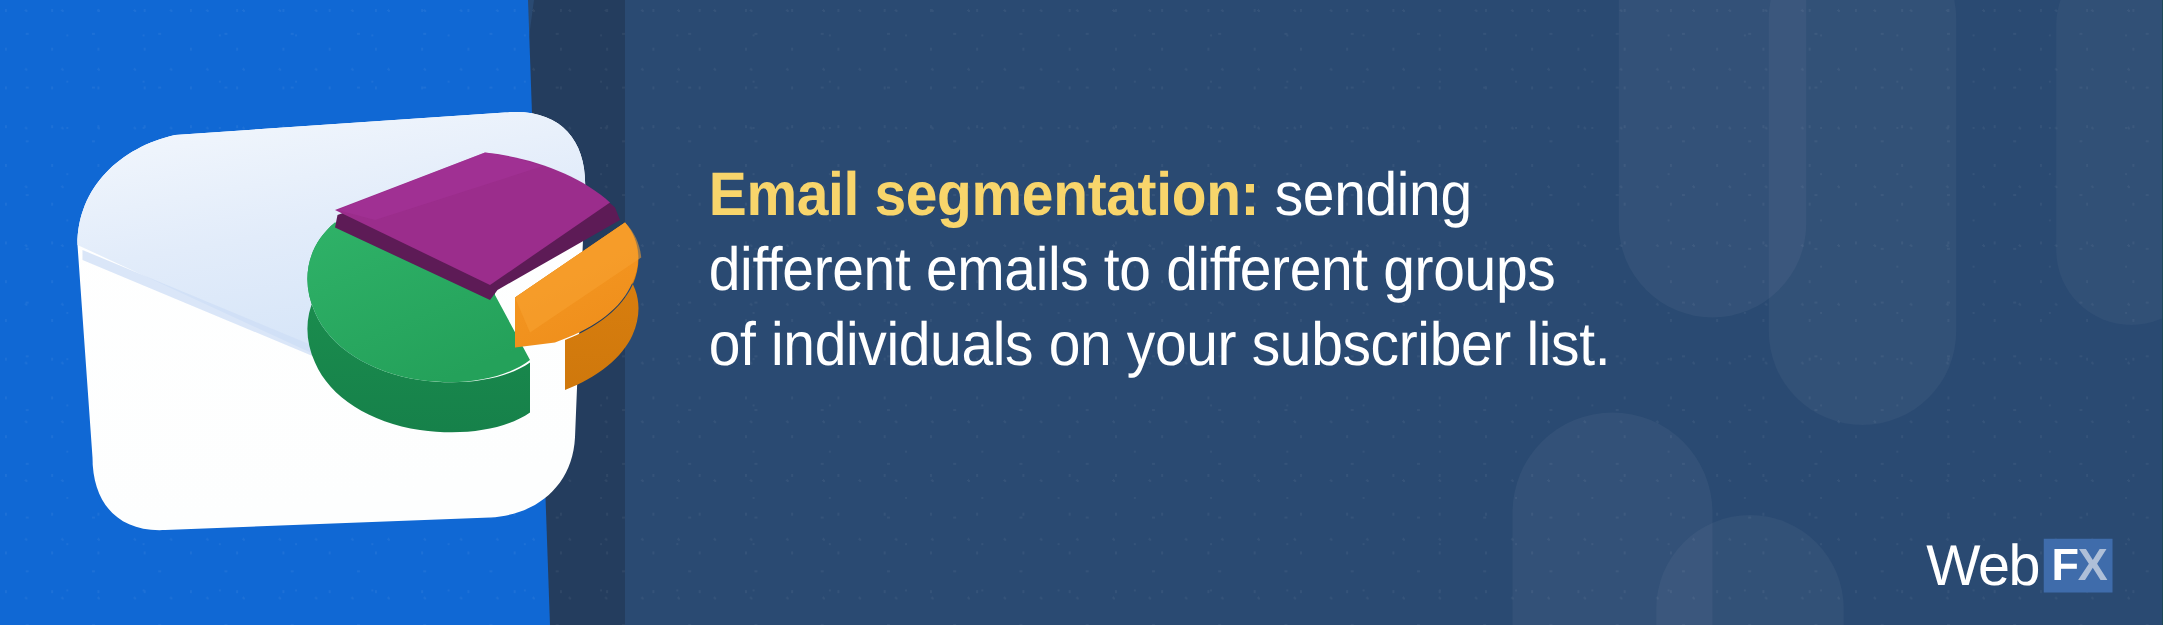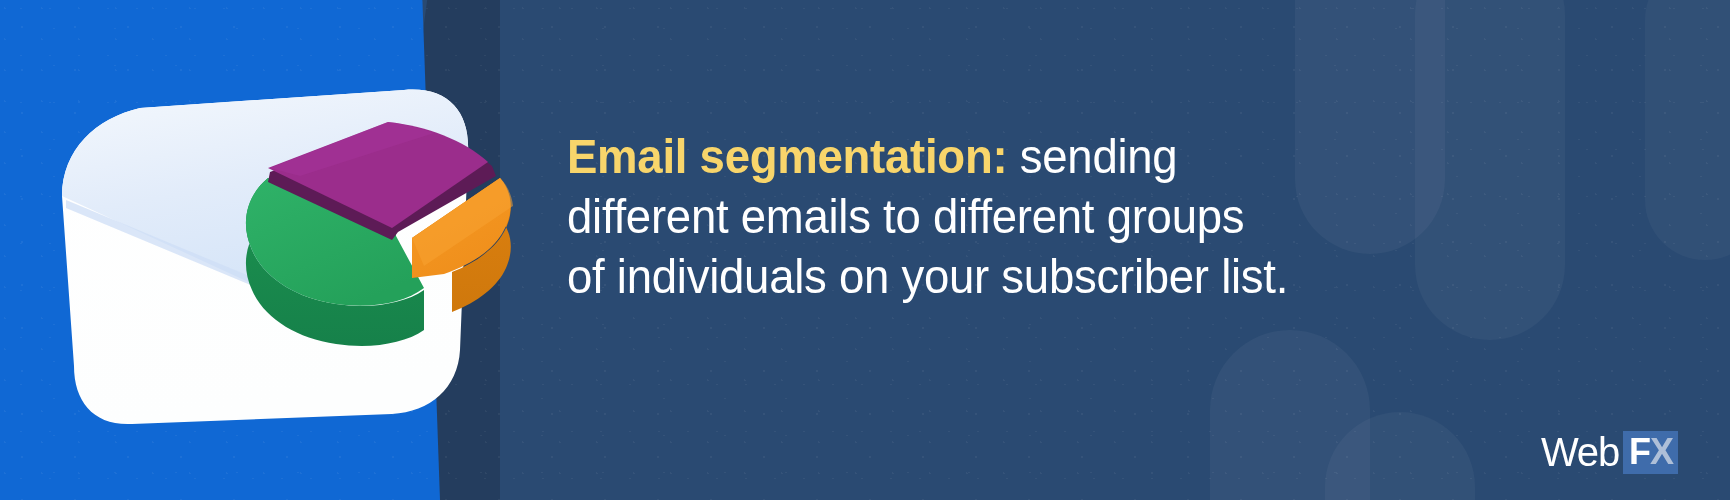--- a/index.html
+++ b/index.html
@@ -72,21 +72,21 @@
   }
   #copy .lead { color:#f8d56b; font-weight:700; }
 
   
   #logo {
     position:absolute; left:1541px; top:430px;
     display:flex; align-items:center;
     height:44px;
   }
   #logo .word {
-    font-size:40px; font-weight:400; color:#ffffff;
+    font-size:46px; font-weight:400; color:#ffffff;
     letter-spacing:-1.2px; line-height:1;
   }
   #logo .mark {
     margin-left:4px;
     background:#3f6cab;
     padding:3px 5px 4px 6px;
     display:flex; align-items:center;
     line-height:1;
   }
   #logo .mark .f { font-size:36px; font-weight:700; color:#ffffff; letter-spacing:-1px; }

